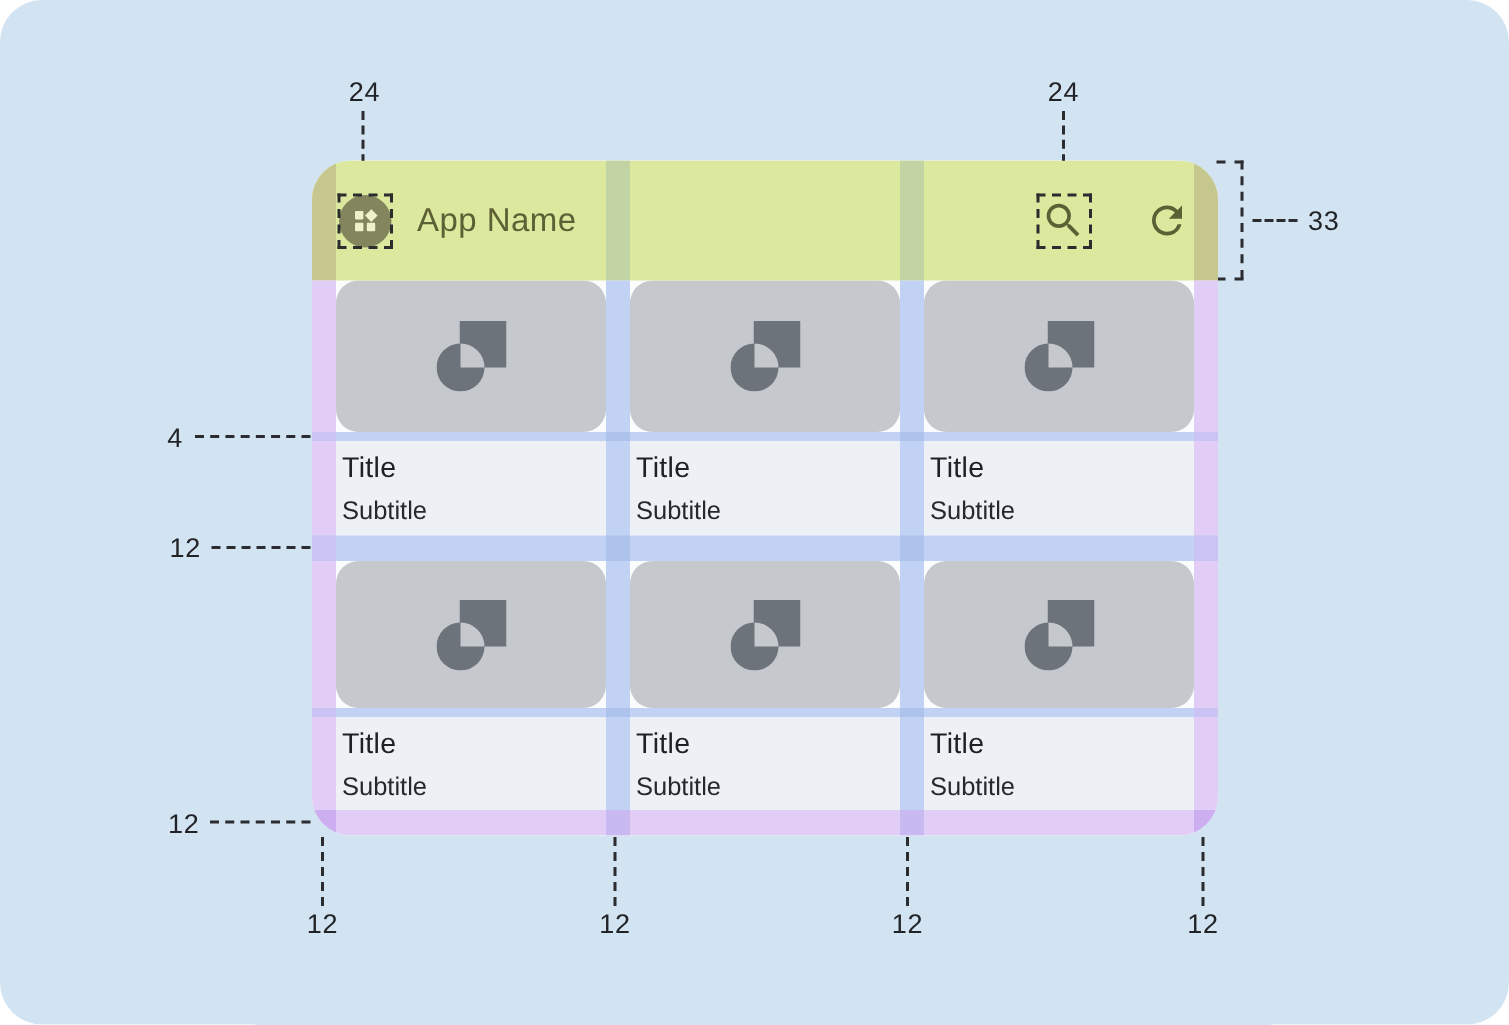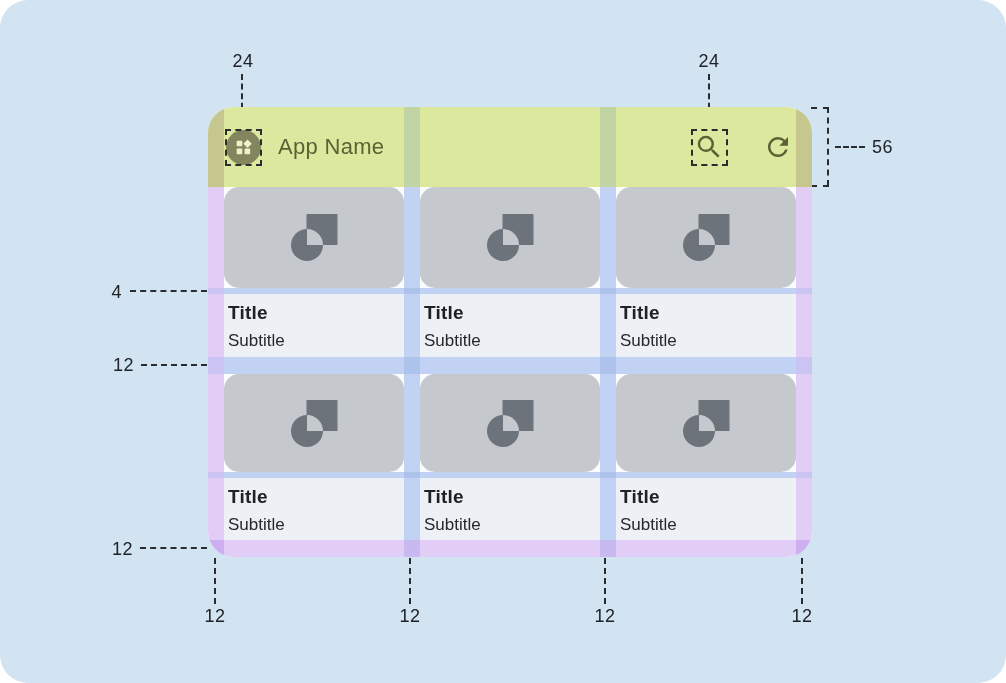--- a/index.html
+++ b/index.html
@@ -1,21 +1,21 @@
 <!DOCTYPE html>
 <html><head>
 <meta charset="utf-8">
 <style>
   html,body{margin:0;padding:0;background:#ffffff;font-family:"Liberation Sans",sans-serif;}
   .page{position:relative;width:1006px;height:683px;background:#d2e3f2;border-radius:28px;overflow:hidden;}
   .layout{position:absolute;left:208px;top:107px;width:604px;height:450px;background:#fbfcfe;border-radius:26px;overflow:hidden;}
   
   .img-block{position:absolute;width:180px;background:#c5c8cd;border-radius:15px;display:flex;align-items:center;justify-content:center;}
   .txt-block{position:absolute;width:180px;background:#edf0f5;box-sizing:border-box;padding:7px 6px 0 4px;}
-  .card-title{font-size:19px;font-weight:700;color:#202124;line-height:24px;letter-spacing:.2px;}
+  .card-title{font-size:19px;font-weight:400;color:#202124;line-height:24px;letter-spacing:.2px;}
   .card-subtitle{font-size:17px;font-weight:400;color:#26282b;line-height:24px;margin-top:4px;}
   
   .logo-circle{position:absolute;left:18px;top:23px;width:35px;height:35px;border-radius:50%;background:#83855c;display:flex;align-items:center;justify-content:center;z-index:30;}
   .app-name{position:absolute;left:70px;top:0;height:79px;display:flex;align-items:center;font-size:22px;font-weight:500;color:#5c6135;letter-spacing:.3px;z-index:30;}
   .bar-icon{position:absolute;top:25px;width:30px;height:30px;z-index:30;}
   
   .ann{position:absolute;font-size:18px;font-weight:500;color:#212327;letter-spacing:.5px;}
   .dash-v{position:absolute;width:0;border-left:2px dashed #2a2c2f;}
   .dash-h{position:absolute;height:0;border-top:2px dashed #2a2c2f;}
   .dash-box{position:absolute;border:2px dashed #2a2c2f;background:transparent;z-index:40;}
@@ -157,21 +157,21 @@
   <div class="dash-box" style="left:225px;top:129px;width:33px;height:33px;"></div>
 
   <div class="ann" style="left:694px;top:51px;width:30px;text-align:center;">24</div>
   <div class="dash-v" style="left:708px;top:74px;height:54px;"></div>
   <div class="dash-box" style="left:691px;top:129px;width:33px;height:33px;"></div>
 
   <div class="dash-h" style="left:811px;top:107px;width:18px;"></div>
   <div class="dash-v" style="left:827px;top:107px;height:79px;"></div>
   <div class="dash-h" style="left:811px;top:185px;width:18px;"></div>
   <div class="dash-h" style="left:835px;top:146px;width:30px;"></div>
-  <div class="ann" style="left:872px;top:137px;">56</div>
+  <div class="ann" style="left:872px;top:137px;">33</div>
 
   <div class="ann" style="left:90px;top:282px;width:32px;text-align:right;">4</div>
   <div class="dash-h" style="left:130px;top:290px;width:77px;"></div>
 
   <div class="ann" style="left:100px;top:355px;width:34px;text-align:right;">12</div>
   <div class="dash-h" style="left:141px;top:364px;width:66px;"></div>
 
   <div class="ann" style="left:99px;top:539px;width:34px;text-align:right;">12</div>
   <div class="dash-h" style="left:140px;top:547px;width:67px;"></div>
 

